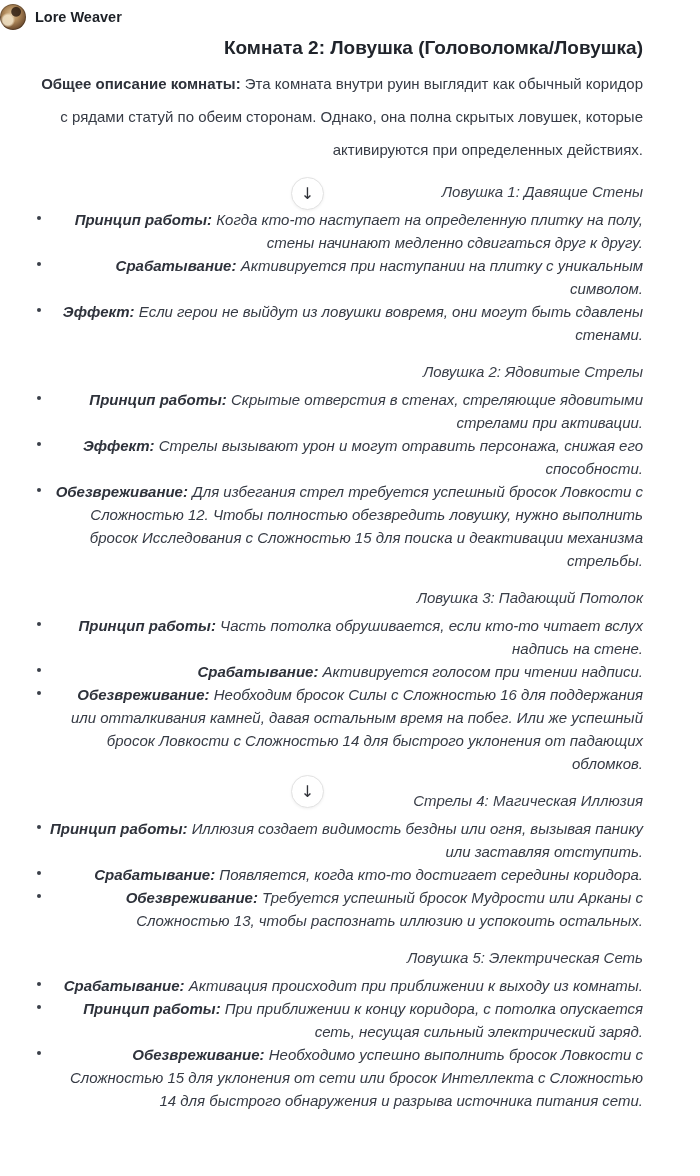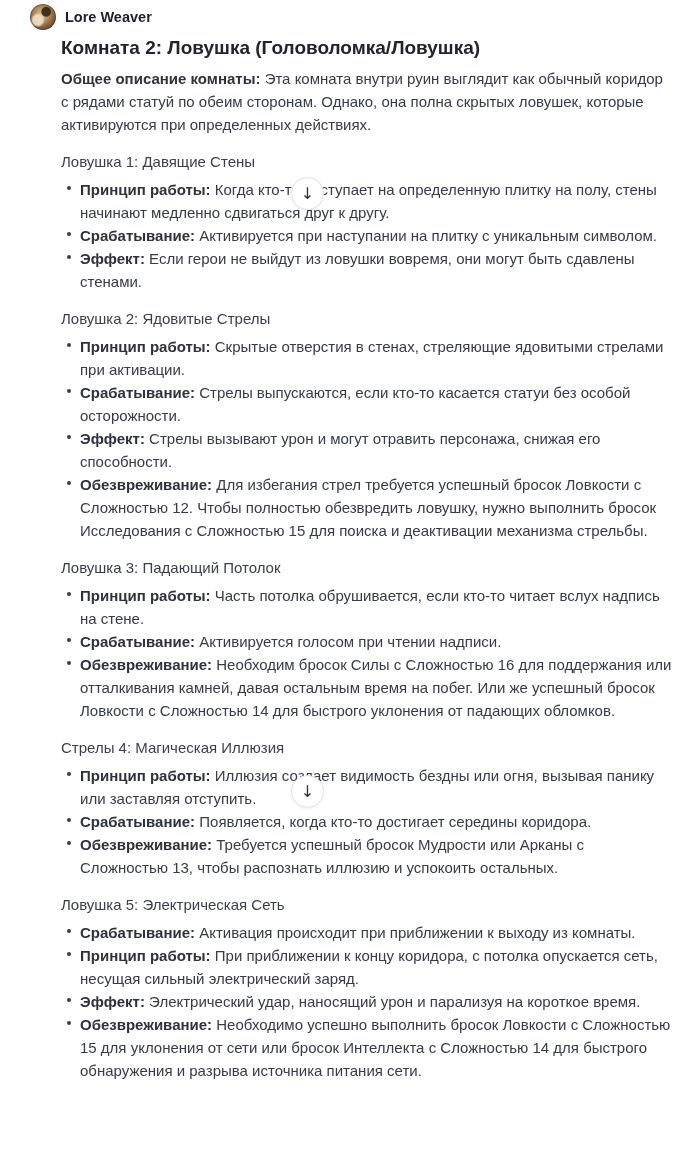--- a/index.html
+++ b/index.html
@@ -6,21 +6,21 @@
   html, body { margin: 0; padding: 0; }
   body {
     width: 700px;
     height: 1176px;
     background: #ffffff;
     font-family: "Liberation Sans", sans-serif;
     color: #363b45;
     position: relative;
     overflow: hidden;
   }
-  .message { padding: 4px 40px 0 30px; }
+  .message { padding: 4px 40px 0 0; }
   .msg-header {
     display: flex;
     align-items: center;
     gap: 9px;
     height: 26px;
   }
   .avatar {
     width: 26px;
     height: 26px;
     border-radius: 50%;
@@ -32,35 +32,36 @@
     box-shadow: inset 0 0 0 1px rgba(0,0,0,0.25);
   }
   .author {
     font-size: 14.5px;
     font-weight: 700;
     color: #1c2026;
   }
   .content {
     margin-left: 31px;
     width: 612px;
+    text-align: right;
   }
   .title {
     margin: 5px 0 0 0;
     font-size: 19px;
     line-height: 26px;
     font-weight: 700;
     color: #20242b;
   }
   .para {
     margin: 6px 0 0 0;
     font-size: 15px;
-    line-height: 23px;
+    line-height: 33px;
   }
   .para strong, .trap-list strong { font-weight: 700; color: #2e323b; }
-  .trap { margin-top: 14px; }
+  .trap { margin-top: 14px; font-style: italic; }
   .trap-title {
     margin: 0;
     font-size: 15px;
     line-height: 23px;
     font-weight: 400;
     color: #3a3f49;
   }
   .trap-list {
     margin: 5px 0 0 0;
     padding: 0 0 0 19px;
@@ -128,21 +129,20 @@
         <li><strong>Принцип работы:</strong> <span>Когда кто-то наступает на определенную плитку на полу, стены начинают медленно сдвигаться друг к другу.</span></li>
         <li><strong>Срабатывание:</strong> <span>Активируется при наступании на плитку с уникальным символом.</span></li>
         <li><strong>Эффект:</strong> <span>Если герои не выйдут из ловушки вовремя, они могут быть сдавлены стенами.</span></li>
       </ul>
     </section>
 
     <section class="trap">
       <p class="trap-title">Ловушка 2: Ядовитые Стрелы</p>
       <ul class="trap-list">
         <li><strong>Принцип работы:</strong> <span>Скрытые отверстия в стенах, стреляющие ядовитыми стрелами при активации.</span></li>
-        <li><strong>Срабатывание:</strong> <span>Стрелы выпускаются, если кто-то касается статуи без особой осторожности.</span></li>
         <li><strong>Эффект:</strong> <span>Стрелы вызывают урон и могут отравить персонажа, снижая его способности.</span></li>
         <li><strong>Обезвреживание:</strong> <span>Для избегания стрел требуется успешный бросок Ловкости с Сложностью 12. Чтобы полностью обезвредить ловушку, нужно выполнить бросок Исследования с Сложностью 15 для поиска и деактивации механизма стрельбы.</span></li>
       </ul>
     </section>
 
     <section class="trap">
       <p class="trap-title">Ловушка 3: Падающий Потолок</p>
       <ul class="trap-list">
         <li><strong>Принцип работы:</strong> <span>Часть потолка обрушивается, если кто-то читает вслух надпись на стене.</span></li>
         <li><strong>Срабатывание:</strong> <span>Активируется голосом при чтении надписи.</span></li>
@@ -157,21 +157,20 @@
         <li><strong>Срабатывание:</strong> <span>Появляется, когда кто-то достигает середины коридора.</span></li>
         <li><strong>Обезвреживание:</strong> <span>Требуется успешный бросок Мудрости или Арканы с Сложностью 13, чтобы распознать иллюзию и успокоить остальных.</span></li>
       </ul>
     </section>
 
     <section class="trap">
       <p class="trap-title">Ловушка 5: Электрическая Сеть</p>
       <ul class="trap-list">
         <li><strong>Срабатывание:</strong> <span>Активация происходит при приближении к выходу из комнаты.</span></li>
         <li><strong>Принцип работы:</strong> <span>При приближении к концу коридора, с потолка опускается сеть, несущая сильный электрический заряд.</span></li>
-        <li><strong>Эффект:</strong> <span>Электрический удар, наносящий урон и парализуя на короткое время.</span></li>
         <li><strong>Обезвреживание:</strong> <span>Необходимо успешно выполнить бросок Ловкости с Сложностью 15 для уклонения от сети или бросок Интеллекта с Сложностью 14 для быстрого обнаружения и разрыва источника питания сети.</span></li>
       </ul>
     </section>
 
   </div>
 </div>
 
 <button class="scroll-btn scroll-btn-1">
   <span class="arrow">↓</span>
 </button>

